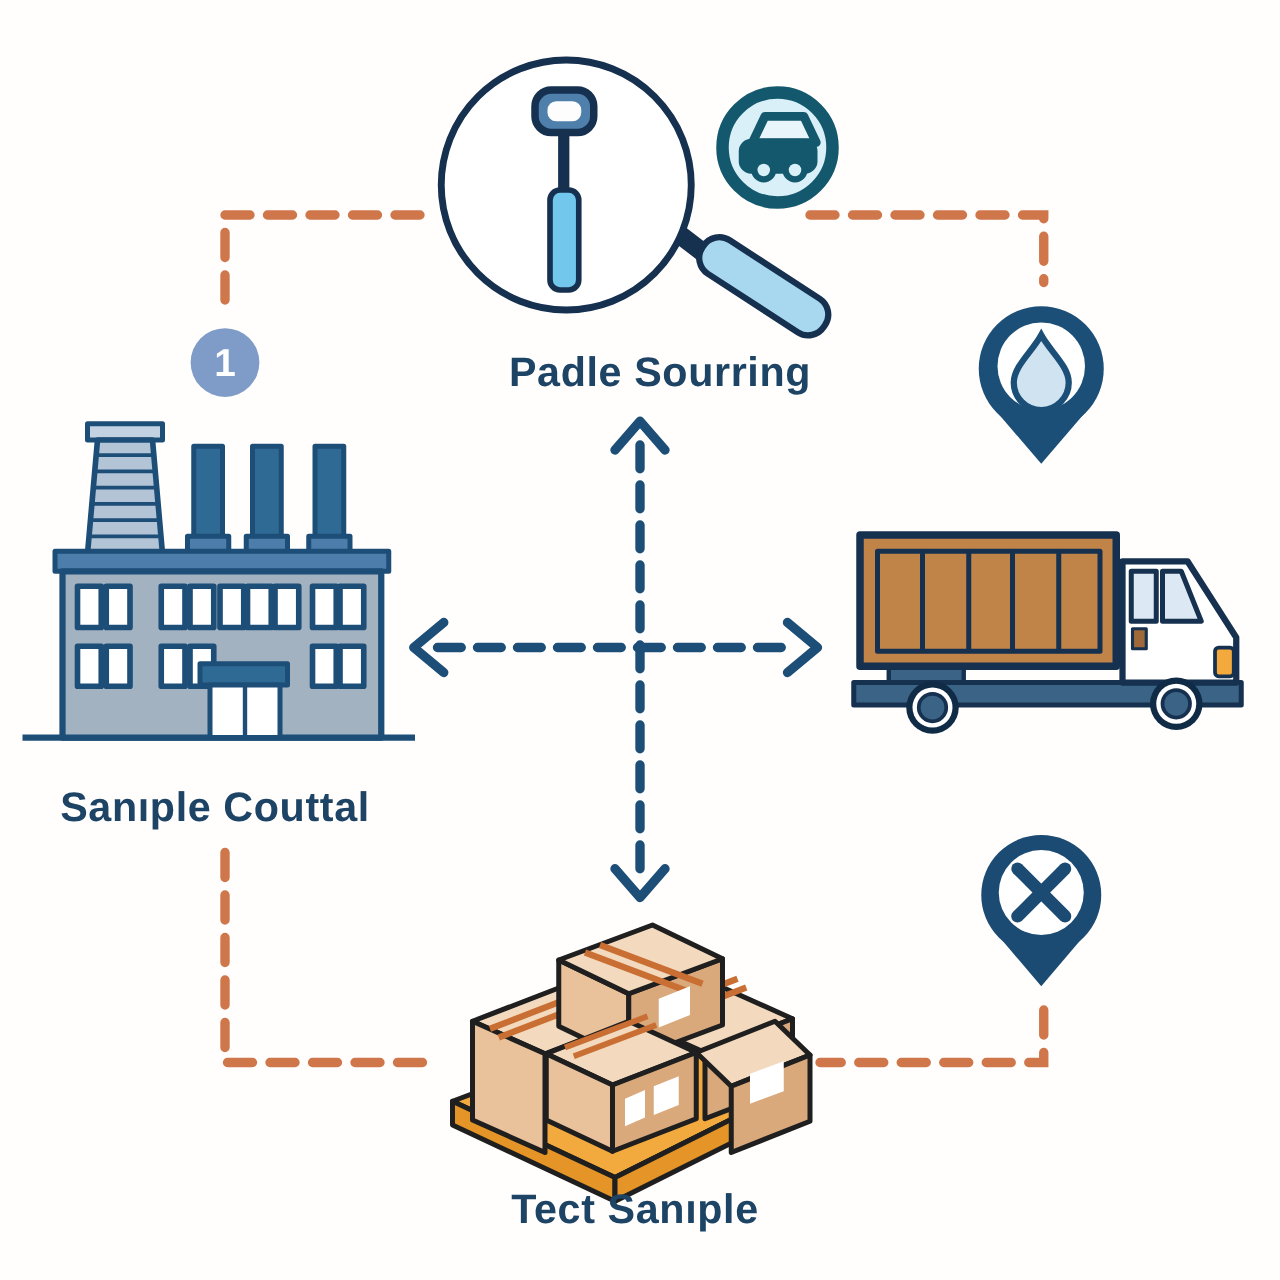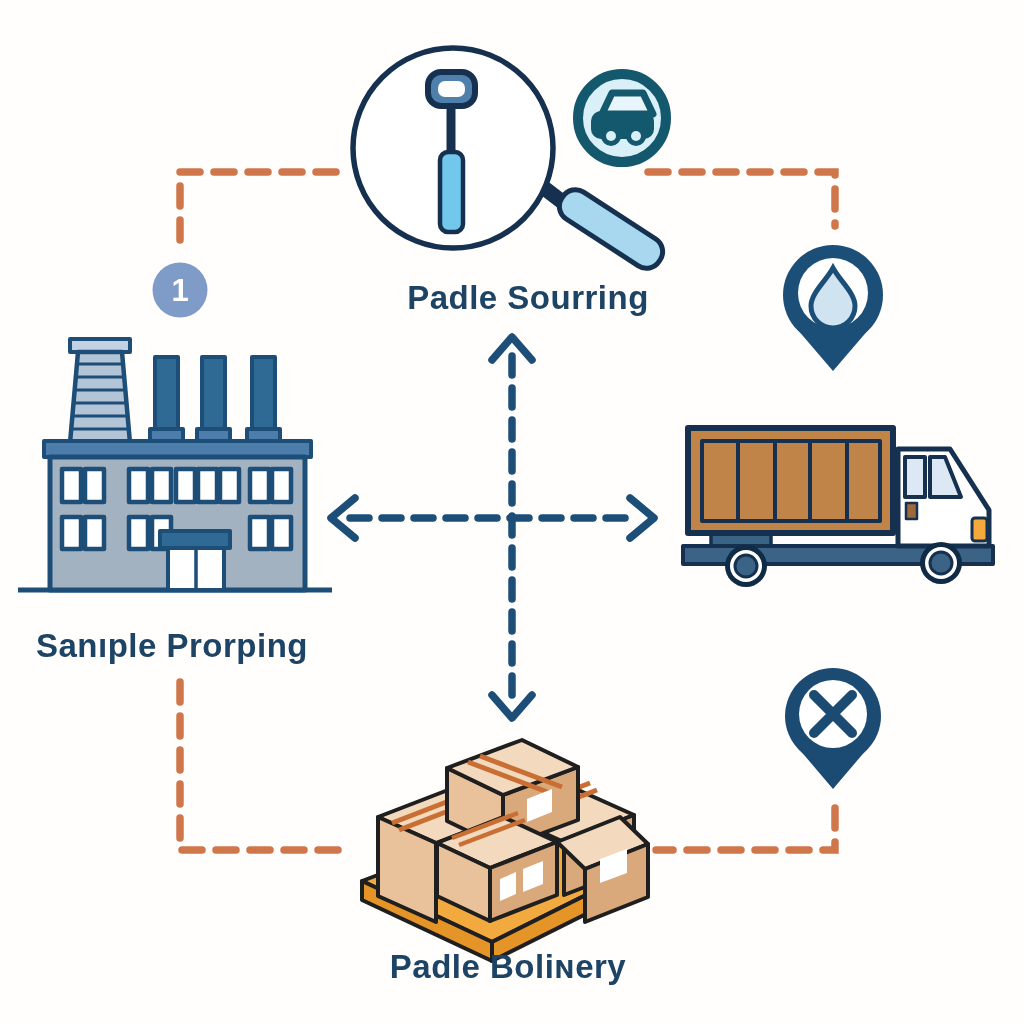--- a/index.html
+++ b/index.html
@@ -193,18 +193,18 @@
     <line x1="459" y1="845" x2="525" y2="820" stroke="#c96f33" stroke-width="4.5"></line>
     <polygon points="500,879 516,872 516,894 500,901" fill="#ffffff" stroke="none"></polygon>
     <polygon points="523,869 543,861 543,884 523,892" fill="#ffffff" stroke="none"></polygon>
   </g>
 </svg>
 
 <div class="step-badge">1</div>
 
 <div class="node-label" style="left:505px;top:298px;margin-left:23px;">Padle Sourring</div>
 
-<div class="node-label" style="left:172px;top:646px;">Sanıple Prorping</div>
-
-
-<div class="node-label" style="left:508px;top:967px;">Padle Boliɴery</div>
+<div class="node-label" style="left:172px;top:646px;">Sanıple Couttal</div>
+
+
+<div class="node-label" style="left:508px;top:967px;">Tect Sanıple</div>
 
 </div>
 
 </body></html>

